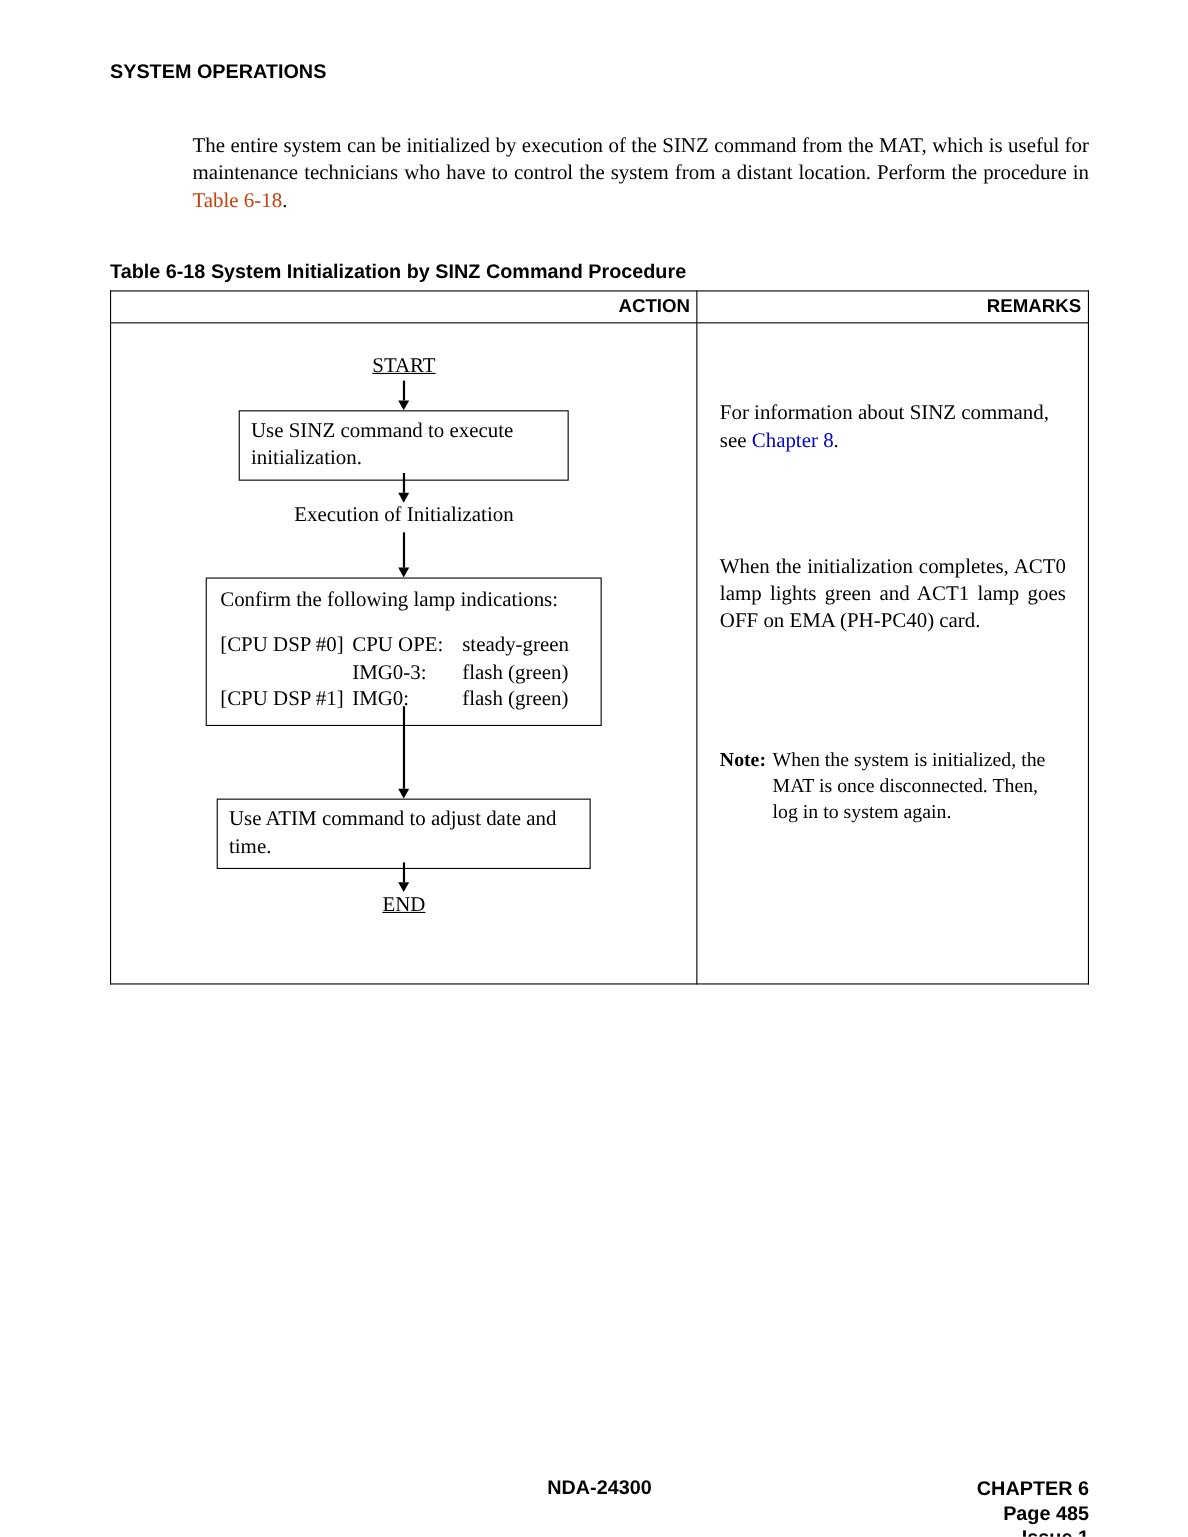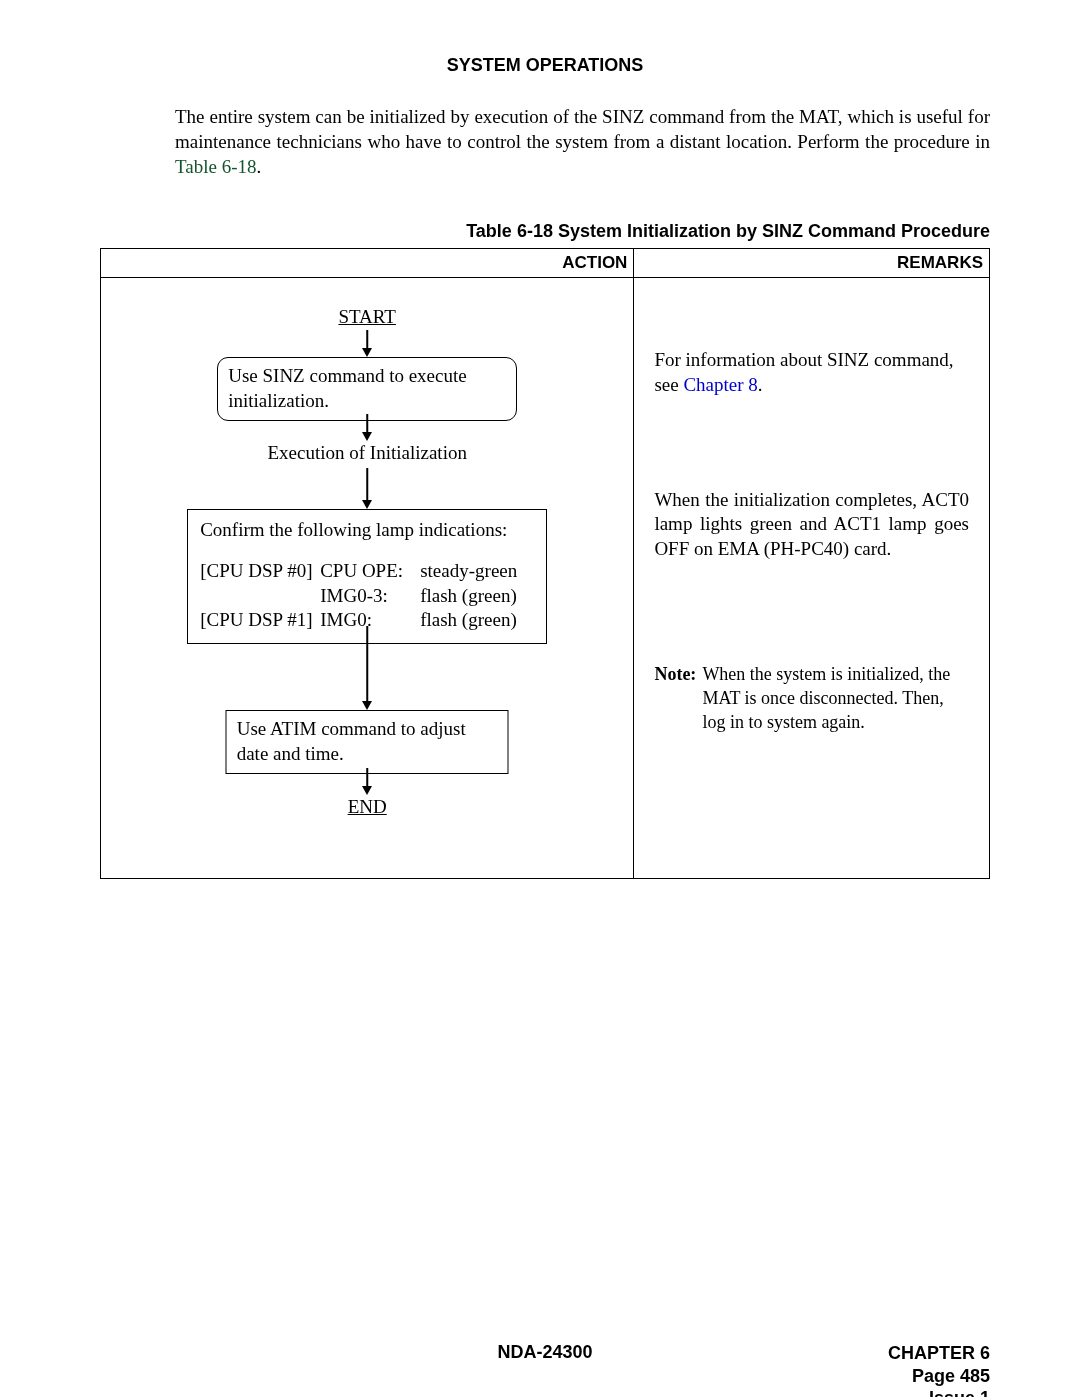--- a/index.html
+++ b/index.html
@@ -13,46 +13,46 @@
     position: relative;
     box-sizing: border-box;
   }
   .page {
     padding: 55px 90px 50px 100px;
     box-sizing: border-box;
     height: 100%;
     position: relative;
   }
   .header-right {
-    text-align: center;
-    font-family: Arial, Helvetica, sans-serif;
-    font-weight: bold;
-    font-size: 18px;
-    margin-bottom: 28px;
+    text-align: left;
+    font-family: Arial, Helvetica, sans-serif;
+    font-weight: bold;
+    font-size: 18px;
+    margin-bottom: 44px;
   }
   .section-title {
     font-family: Arial, Helvetica, sans-serif;
     font-weight: bold;
     font-size: 19px;
     margin: 4px 0 20px 30px;
   }
   .body-para {
     font-size: 19px;
     line-height: 1.32;
     margin-left: 75px;
     text-align: justify;
   }
   .body-para .link {
-    color: #14532d;
+    color: #c2410c;
   }
   .table-caption {
     font-family: Arial, Helvetica, sans-serif;
     font-weight: bold;
     font-size: 18px;
-    text-align: right;
+    text-align: left;
     margin-top: 42px;
     margin-bottom: 6px;
   }
   table.proc {
     border-collapse: collapse;
     width: 100%;
     table-layout: fixed;
   }
   table.proc th, table.proc td {
     border: 1.5px solid #000;
@@ -179,21 +179,21 @@
       <th>REMARKS</th>
     </tr>
     <tr>
       <td>
         <div class="flow-container">
 
           <div class="start-end" style="top:28px;">START</div>
           <div class="arrow-line" style="top:52px; height:18px;"></div>
           <div class="arrow-head" style="top:70px;"></div>
 
-          <div class="flow-box" style="top:79px; left:50%; transform:translateX(-50%); width:300px;border-radius:11px;">Use SINZ command to execute initialization.</div>
+          <div class="flow-box" style="top:79px; left:50%; transform:translateX(-50%); width:300px;">Use SINZ command to execute initialization.</div>
 
           <div class="arrow-line" style="top:136px; height:18px;"></div>
           <div class="arrow-head" style="top:154px;"></div>
 
           <div class="flow-text" style="top:164px; left:50%; transform:translateX(-50%);">Execution of Initialization</div>
 
           <div class="arrow-line" style="top:190px; height:32px;"></div>
           <div class="arrow-head" style="top:222px;"></div>
 
           <div class="flow-box" style="top:231px; left:50%; transform:translateX(-50%); width:360px; padding:8px 12px 10px;">
@@ -211,21 +211,21 @@
             <div class="lamp-row">
               <span class="lamp-c1">[CPU DSP #1]</span>
               <span class="lamp-c2">IMG0:</span>
               <span class="lamp-c3">flash (green)</span>
             </div>
           </div>
 
           <div class="arrow-line" style="top:348px; height:75px;"></div>
           <div class="arrow-head" style="top:423px;"></div>
 
-          <div class="flow-box" style="top:432px; left:50%; transform:translateX(-50%); width:283px;">Use ATIM command to adjust date and time.</div>
+          <div class="flow-box" style="top:432px; left:50%; transform:translateX(-50%); width:340px;">Use ATIM command to adjust date and time.</div>
 
           <div class="arrow-line" style="top:490px; height:18px;"></div>
           <div class="arrow-head" style="top:508px;"></div>
 
           <div class="start-end" style="top:518px;">END</div>
         </div>
       </td>
       <td>
         <div class="remarks-body">
           <div class="remark-block">

